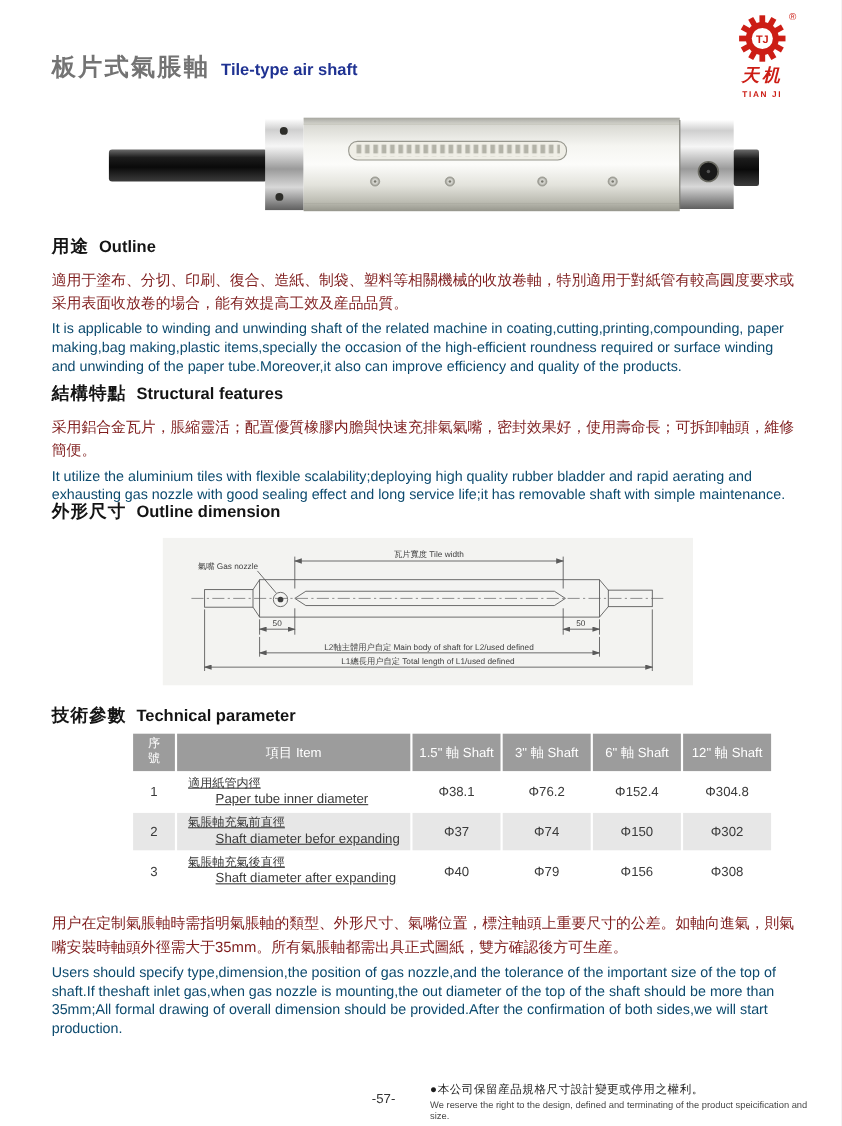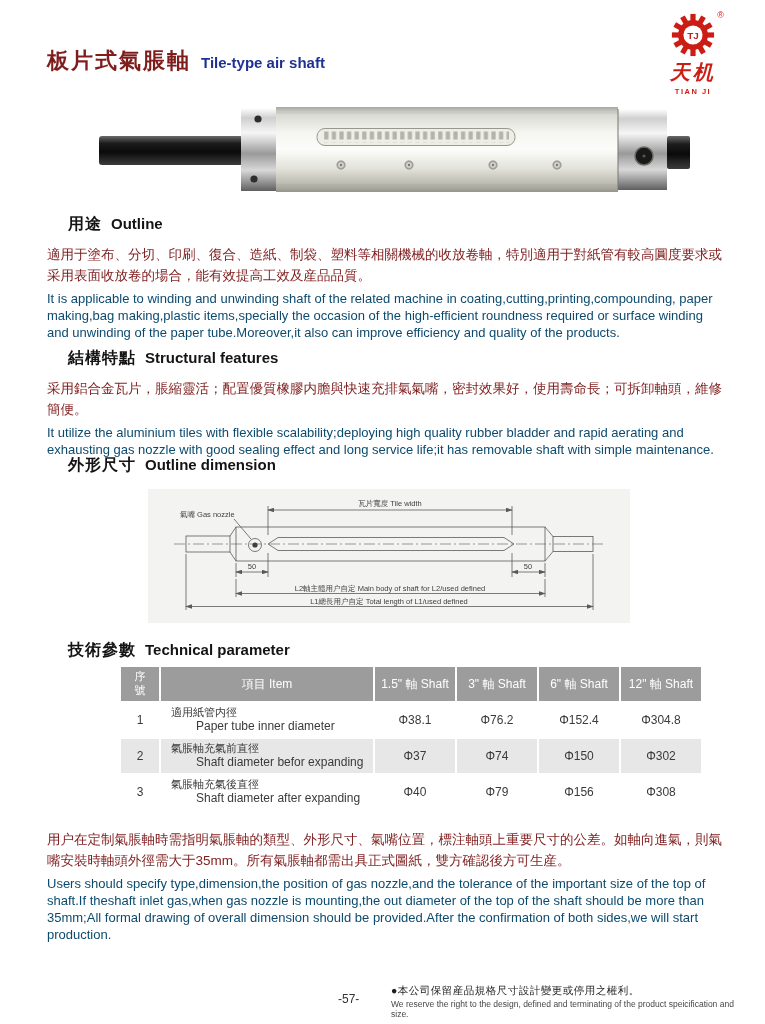--- a/index.html
+++ b/index.html
@@ -2,54 +2,54 @@
 <html><head>
 <meta charset="utf-8">
 <style>
   * { box-sizing: border-box; margin: 0; padding: 0; }
   html,body { background:#e9e9e9; }
   body { font-family: "Liberation Sans", sans-serif; }
   .page { position:relative; width:765px; height:1024px; background:#ffffff; margin:0 auto; overflow:hidden; }
 
   
   .title-block { position:absolute; left:47px; top:46px; white-space:nowrap; }
-  .title-zh { font-size:22px; font-weight:bold; color:#7f1d1d; letter-spacing:2px; }
+  .title-zh { font-size:22px; font-weight:bold; color:#737373; letter-spacing:2px; }
   .title-en { font-size:15px; font-weight:bold; color:#1f3292; margin-left:10px; }
 
   .logo { position:absolute; left:660px; top:12px; width:66px; text-align:center; color:#cc1d15; }
   .logo-reg { position:absolute; right:2px; top:-2px; font-size:9px; color:#cc1d15; }
-  .logo-zh { font-size:20px; font-weight:bold; font-style:italic; letter-spacing:3px; margin-top:1px; }
+  .logo-zh { font-size:16px; font-weight:bold; font-style:italic; letter-spacing:3px; margin-top:1px; }
   .logo-en { font-size:7.5px; font-weight:bold; letter-spacing:1.5px; margin-top:1px; }
 
   
   .photo { position:absolute; left:95px; top:105px; width:600px; height:90px; }
 
   
-  section h2 { display:flex; align-items:baseline; gap:9px; color:#141414;margin-left:21px; }
+  section h2 { display:flex; align-items:baseline; gap:9px; color:#141414; }
   .h-zh { font-size:16px; font-weight:bold; letter-spacing:1px; }
   .h-en { font-size:15px; font-weight:bold; }
   p.zh { margin-top:10px; font-size:13.5px; line-height:1.55; color:#7f1d1d; }
   p.en { margin-top:3px; font-size:13px; line-height:1.32; color:#0c4a6e; }
 
   .sec-purpose  { position:absolute; left:47px; top:214px; width:680px; }
   .sec-features { position:absolute; left:47px; top:348px; width:680px; }
   .sec-outline-h{ position:absolute; left:47px; top:455px; }
   .drawing-panel{ position:absolute; left:148px; top:489px; width:482px; height:134px; background:#f3f3f1; }
   .drawing-panel svg { display:block; width:100%; height:100%; }
   .sec-params-h { position:absolute; left:47px; top:640px; }
   .sec-order    { position:absolute; left:47px; top:820px; width:682px; }
 
   svg text { font-family:"Liberation Sans", sans-serif; }
 
   
   .param-table { position:absolute; left:119px; top:665px; border-collapse:separate; border-spacing:2px; }
   .param-table th { background:#9c9c9c; color:#ffffff; font-weight:normal; font-size:12px; height:34px; padding:0 2px; }
   .param-table td { background:#ffffff; font-size:12px; color:#3a3a3a; text-align:center; height:33px; padding:2px 4px; }
   .param-table tr.alt td { background:#e7e7e7; }
-  .param-table td.item { text-align:left; padding-left:10px; }
+  .param-table td.item { text-align:left; padding-left:10px;text-decoration:underline; }
   .item-zh { display:block; font-size:11px; line-height:1.3; }
   .item-en { display:block; font-size:12px; line-height:1.3;margin-left:25px; }
   .stack { display:inline-block; width:1em; line-height:1.25; font-size:11px; }
 
   
   .footer-page { position:absolute; left:338px; top:992px; font-size:12px; color:#333; }
   .footer-note { position:absolute; left:391px; top:984px; width:352px; }
   .fn-zh { font-size:10.5px; color:#1e1e1e; letter-spacing:0.5px; }
   .fn-en { font-size:8.5px; color:#474747; margin-top:1px; }
 </style>

